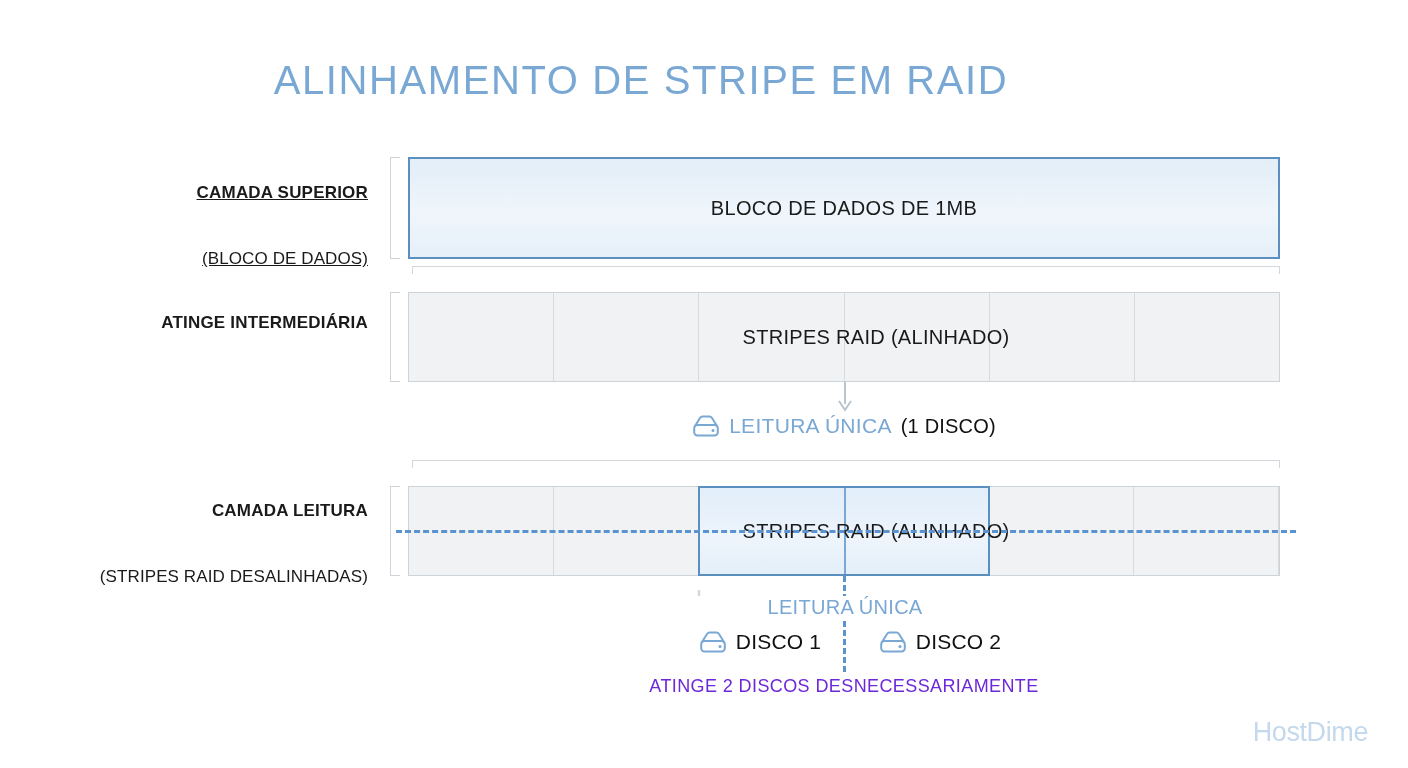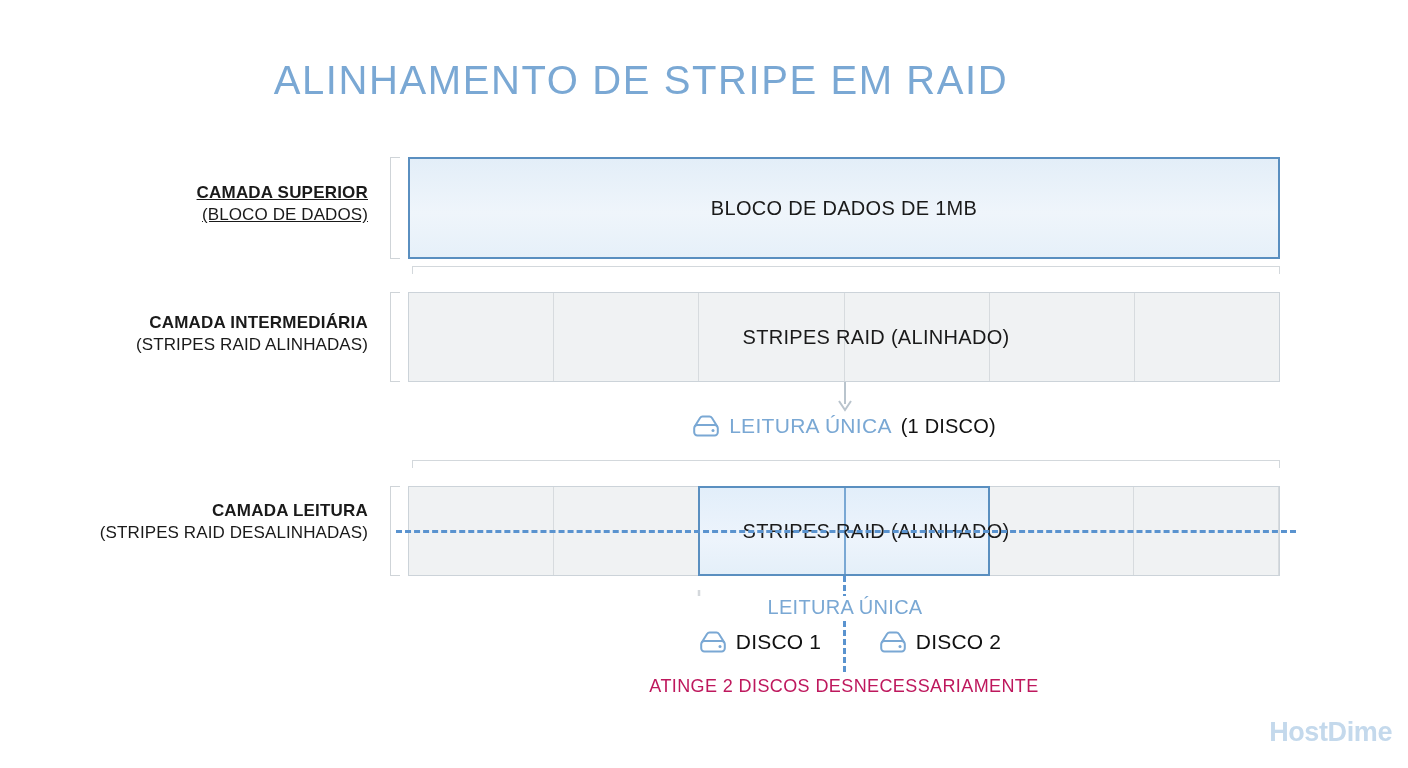--- a/index.html
+++ b/index.html
@@ -49,20 +49,21 @@
     display: block;
     font-size: 17px;
     font-weight: bold;
     letter-spacing: .2px;
   }
   .row-label .l2 {
     display: block;
     font-size: 17px;
     font-weight: 400;
     letter-spacing: .1px;
+    margin-top: 44px;
   }
   #label-top    { top: 182px; text-decoration: underline; }
   #label-mid    { top: 312px; }
   #label-bottom { top: 500px; }
 
   
   .bar {
     position: absolute;
     box-sizing: border-box;
   }
@@ -260,51 +261,50 @@
     letter-spacing: .2px;
   }
 
   #footnote {
     position: absolute;
     left: 408px;
     top: 676px;
     width: 872px;
     text-align: center;
     font-size: 18px;
-    color: #be185d;
+    color: #6d28d9;
     letter-spacing: .4px;
   }
 
   
   #logo {
     position: absolute;
-    right: 16px;
+    right: 40px;
     bottom: 20px;
     font-size: 27px;
-    font-weight: bold;
+    font-weight: normal;
     color: #c4d9ec;
     letter-spacing: -.4px;
     text-align: right;
   }
 </style>
 </head>
 <body>
 
 <div id="stage">
 
   <div class="title">ALINHAMENTO DE STRIPE EM RAID</div>
 
   <div class="row-label" id="label-top">
     <span class="l1">CAMADA SUPERIOR</span>
     <span class="l2">(BLOCO DE DADOS)</span>
   </div>
 
   <div class="row-label" id="label-mid">
-    <span class="l1">CAMADA INTERMEDIÁRIA</span>
-    <span class="l2">(STRIPES RAID ALINHADAS)</span>
+    <span class="l1">ATINGE INTERMEDIÁRIA</span>
   </div>
 
   <div class="row-label" id="label-bottom">
     <span class="l1">CAMADA LEITURA</span>
     <span class="l2">(STRIPES RAID DESALINHADAS)</span>
   </div>
 
   <div class="bracket" id="brk-top"></div>
   <div class="bracket" id="brk-mid"></div>
   <div class="bracket" id="brk-bottom"></div>

